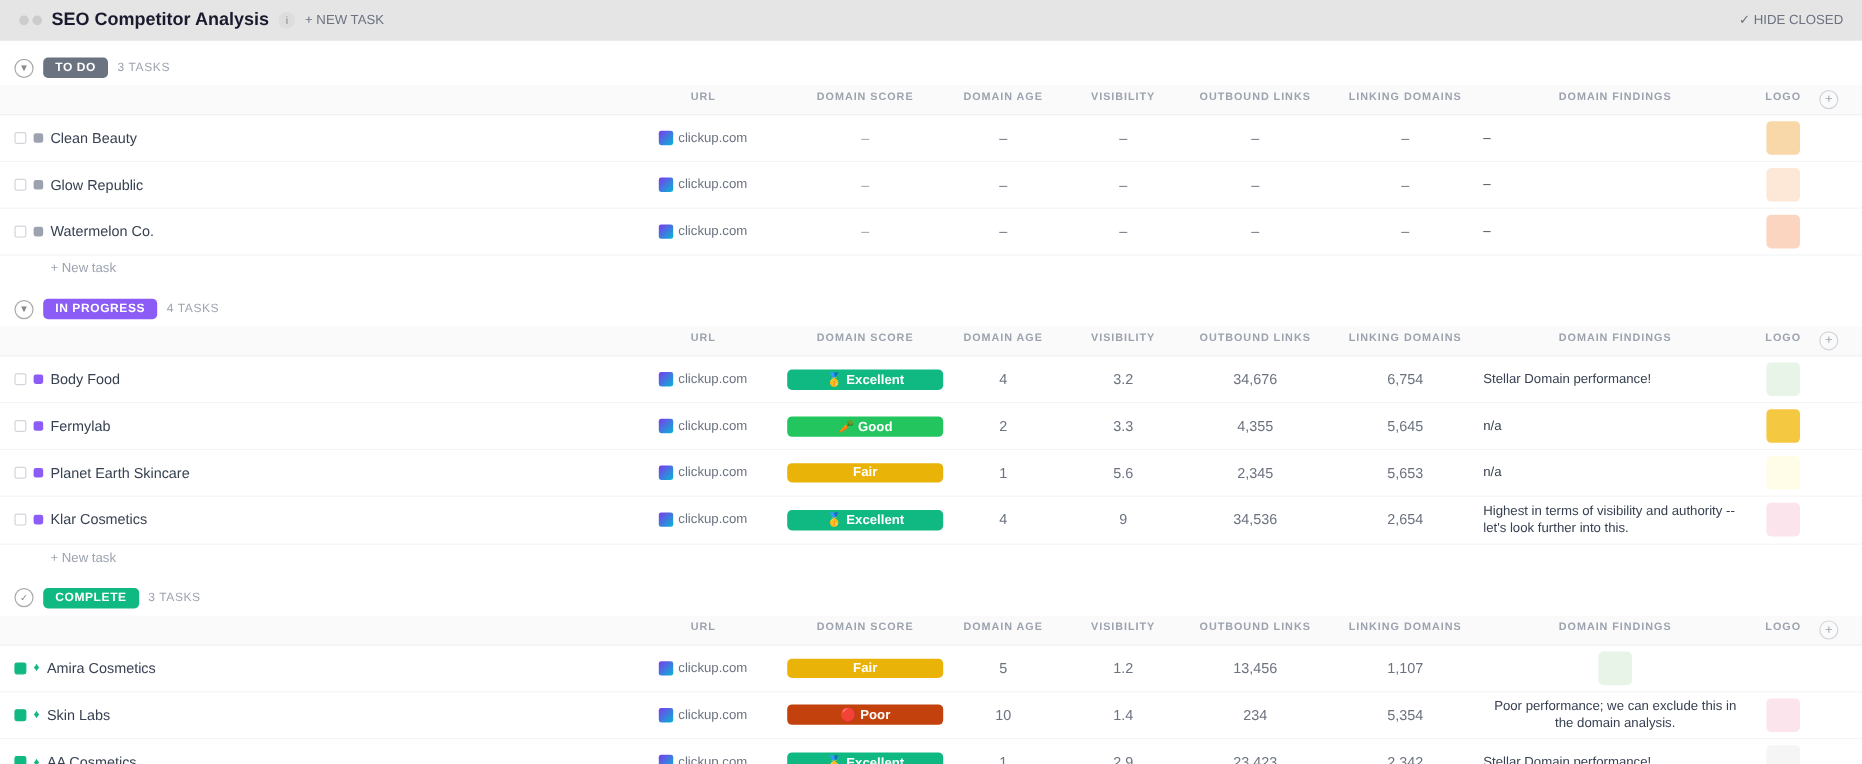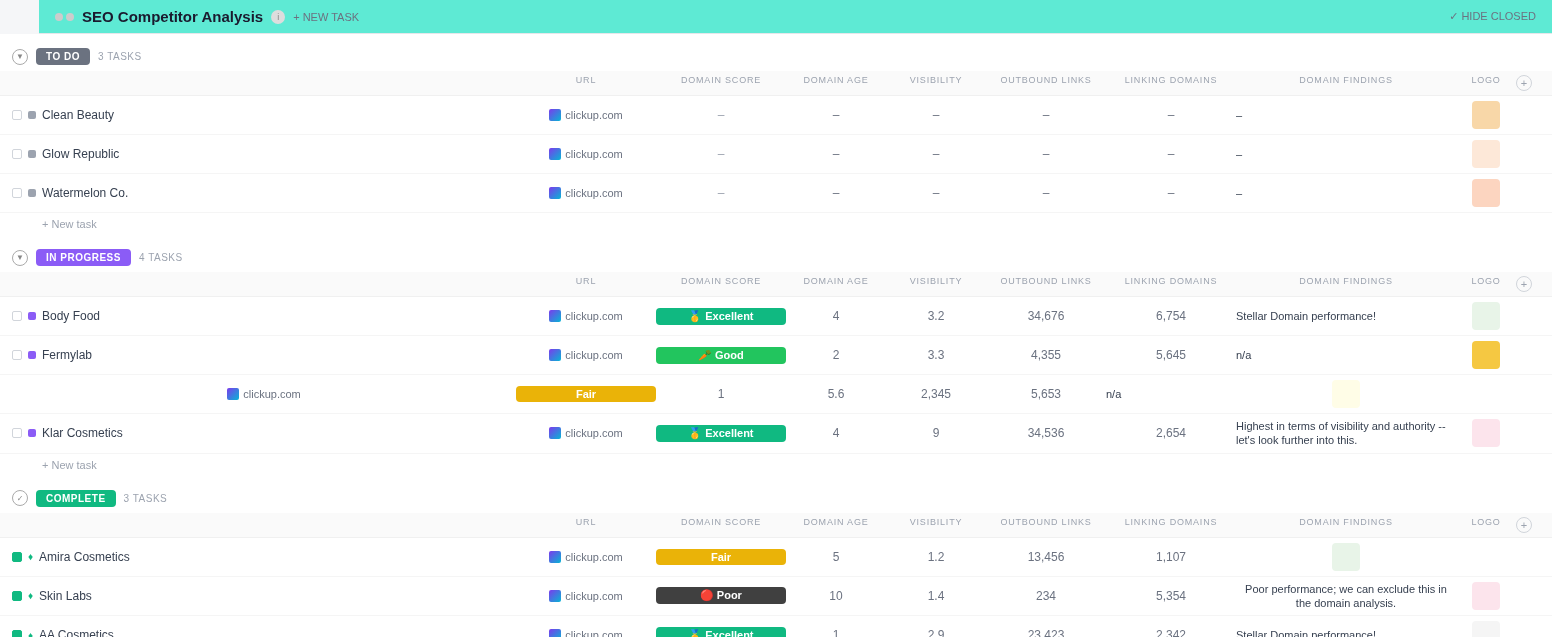--- a/index.html
+++ b/index.html
@@ -7,23 +7,22 @@
       font-family: -apple-system, BlinkMacSystemFont, 'Segoe UI', sans-serif;
       background: #f5f6f8;
       font-size: 12px;
       color: #333;
     }
     .header {
       display: flex;
       align-items: center;
       justify-content: space-between;
       padding: 8px 16px;
-      background: #5eead4;
+      background: #e5e5e5;
       border-bottom: 1px solid #e5e7eb;
-      margin-left: 39px;
     }
     .header-left {
       display: flex;
       align-items: center;
       gap: 8px;
     }
     .header-dots {
       display: flex; gap: 3px; align-items: center;
     }
     .dot { width: 8px; height: 8px; border-radius: 50%; background: #ccc; }
@@ -97,21 +96,21 @@
     
     .col-headers {
       display: grid;
       grid-template-columns: 1fr 140px 130px 100px 100px 120px 130px 220px 60px 24px;
       padding: 4px 12px;
       border-bottom: 1px solid #f0f0f0;
       background: #fafafa;
     }
     .col-header {
       font-size: 9px;
-      font-weight: 400;
+      font-weight: 700;
       color: #9ca3af;
       letter-spacing: 0.8px;
       text-transform: uppercase;
       text-align: center;
     }
     .col-header:first-child { text-align: left; }
     
     .task-row {
       display: grid;
       grid-template-columns: 1fr 140px 130px 100px 100px 120px 130px 220px 60px 24px;
@@ -174,21 +173,21 @@
       text-align: center;
       display: flex;
       align-items: center;
       justify-content: center;
       gap: 4px;
       min-width: 100px;
     }
     .badge-excellent { background: #10b981; }
     .badge-good { background: #22c55e; }
     .badge-fair { background: #eab308; color: #fff; }
-    .badge-poor { background: #404040; }
+    .badge-poor { background: #c2410c; }
     .domain-findings {
       font-size: 11px;
       color: #374151;
       line-height: 1.3;
     }
     .logo-cell {
       display: flex;
       align-items: center;
       justify-content: center;
     }
@@ -372,20 +371,25 @@
         <div class="task-cell">3.3</div>
         <div class="task-cell">4,355</div>
         <div class="task-cell">5,645</div>
         <div class="domain-findings task-cell" style="text-align: left;">n/a</div>
         <div class="logo-cell task-cell">
           <div class="logo-placeholder" style="background: rgb(245, 200, 66);"></div>
         </div>
         <div></div>
       </div>
       <div class="task-row">
+        <div class="task-name-cell">
+          <div class="task-checkbox"></div>
+          <div class="status-dot status-dot-purple"></div>
+          <span class="task-name">Planet Earth Skincare</span>
+        </div>
         <div class="url-cell">
           <div class="clickup-icon"></div>
           <span>clickup.com</span>
         </div>
         <div class="task-cell">
           <div class="domain-badge badge-fair">Fair</div>
         </div>
         <div class="task-cell">1</div>
         <div class="task-cell">5.6</div>
         <div class="task-cell">2,345</div>

